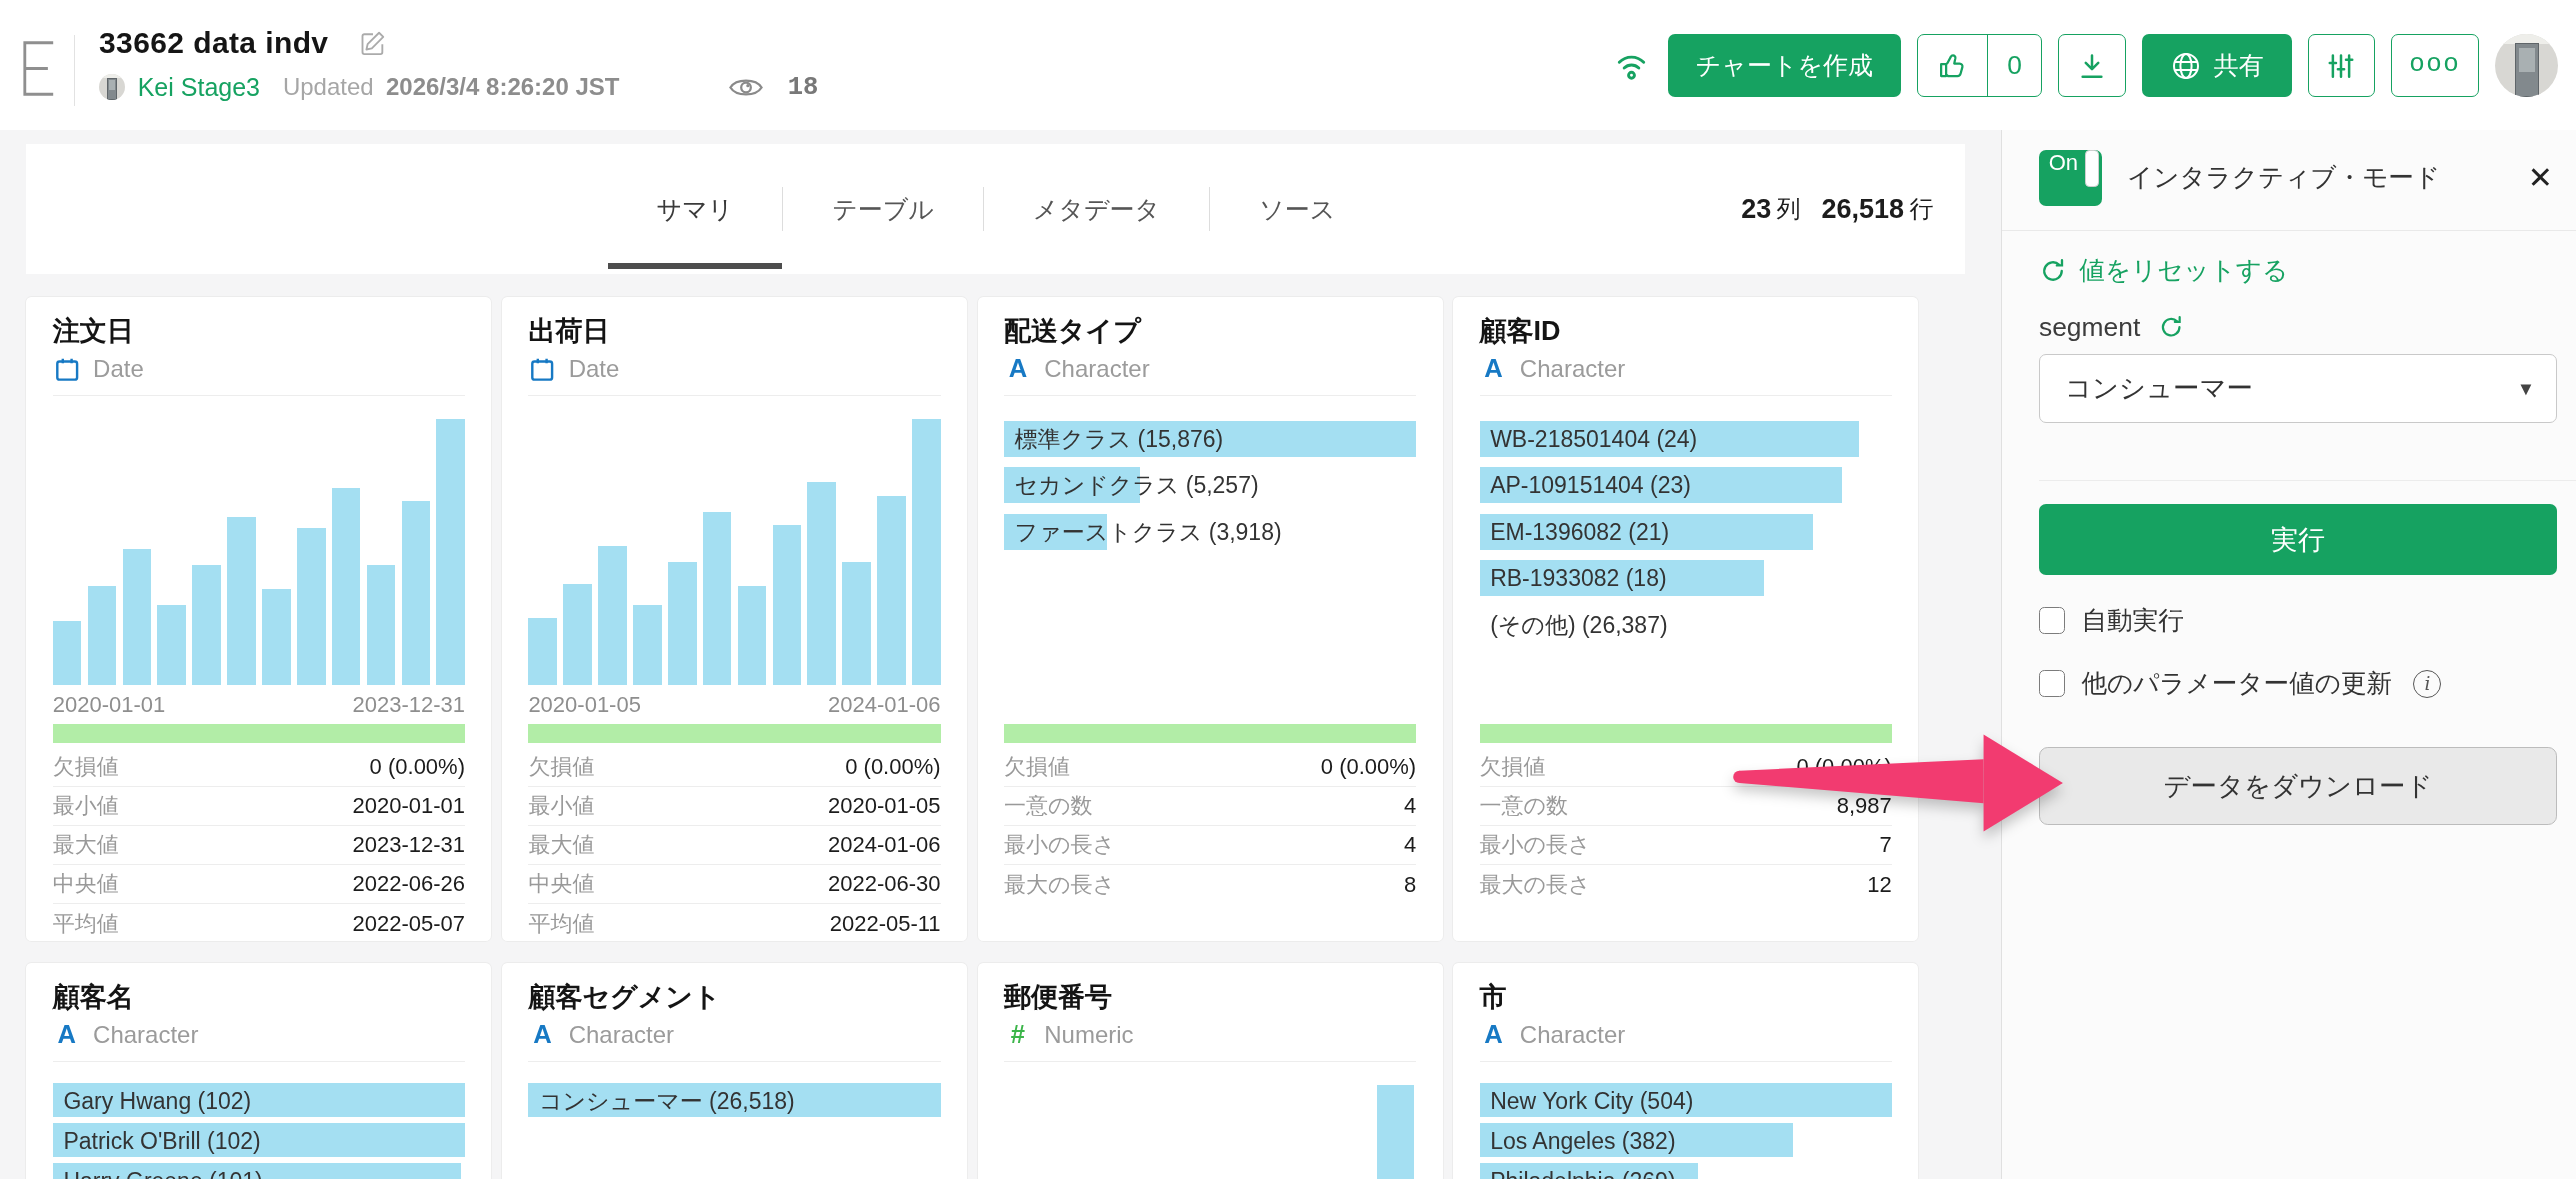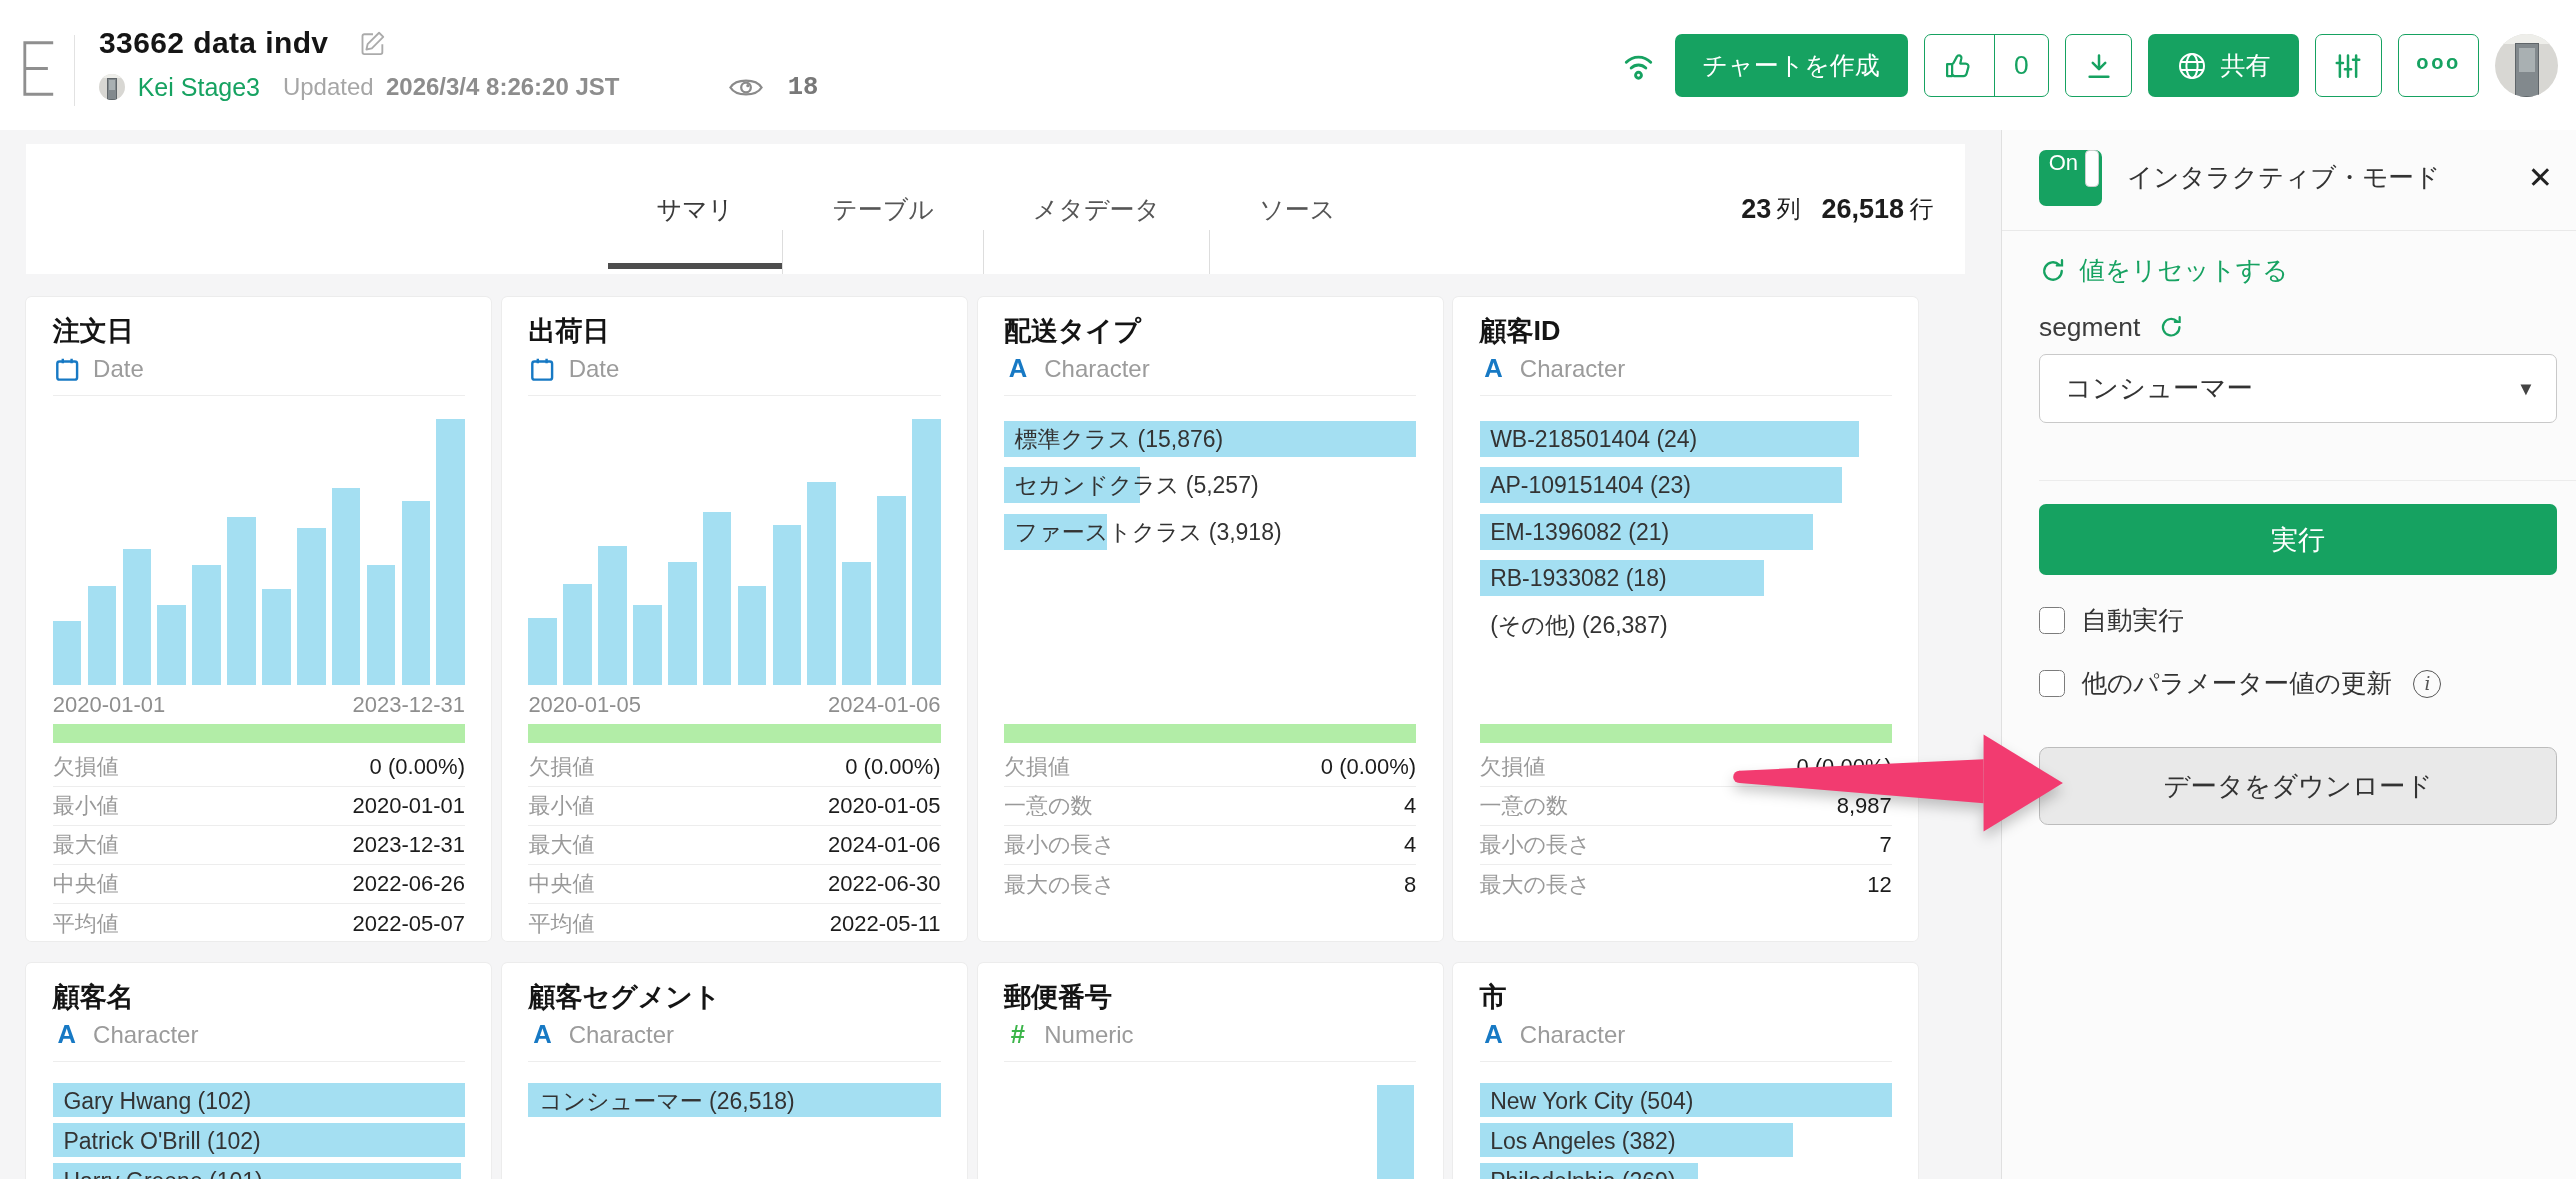--- a/index.html
+++ b/index.html
@@ -29,26 +29,26 @@
   .updated-value{color:#8d8d8d;font-size:24px;font-weight:bold;}
   .views{display:flex;align-items:center;gap:25px;margin-left:97px;font-family:Liberation Mono, monospace;}
   .views .count{font-weight:bold;font-size:25.6px;color:#787878;}
   .actions{position:absolute;right:17.6px;top:34px;height:63px;display:flex;align-items:center;gap:16px;}
   .btn{height:63px;border-radius:7px;display:flex;align-items:center;justify-content:center;font-size:25px;cursor:pointer;white-space:nowrap;}
   .btn-primary{background:var(--green);color:#fff;padding:0 28px;gap:12.3px;}
   .btn-outline{border:1.8px solid var(--green);color:var(--green);background:#fff;padding:0 17.6px;}
   .btn-like{padding:0;overflow:hidden;}
   .btn-like .seg{padding:0 19.4px;height:100%;display:flex;align-items:center;}
   .btn-like .seg+.seg{border-left:1.8px solid var(--green);font-size:26.4px;}
-  .more-dots{font-size:20px;font-weight:bold;letter-spacing:2.6px;line-height:1;padding-bottom:7px;}
+  .more-dots{font-size:26px;font-weight:normal;letter-spacing:2.6px;line-height:1;padding-bottom:7px;}
   .big-avatar{width:63px;height:63px;cursor:pointer;}
 
   
   .tabbar{position:absolute;left:26.4px;top:144px;width:1939px;height:130px;background:#fff;}
-  .tabs{position:absolute;inset:0;display:flex;align-items:flex-end;justify-content:center;}
+  .tabs{position:absolute;inset:0;display:flex;align-items:center;justify-content:center;}
   .tab{position:relative;height:100%;display:flex;align-items:center;padding:0 49px;font-size:25px;color:#555;cursor:pointer;}
   .tab.active{color:#3a3a3a;}
   .tab.active::after{content:"";position:absolute;left:0;right:0;bottom:5.3px;height:6.2px;background:#4d4d4d;}
   .tabsep{width:0.9px;height:44px;background:#ddd;}
   .dims{position:absolute;right:32px;top:0;height:100%;display:flex;align-items:center;font-size:24px;color:#1d1d1d;}
   .dims b{font-size:27px;}
   .dims .g{margin-left:21px;}
   .dims .unit{margin-left:5.3px;}
 
   

